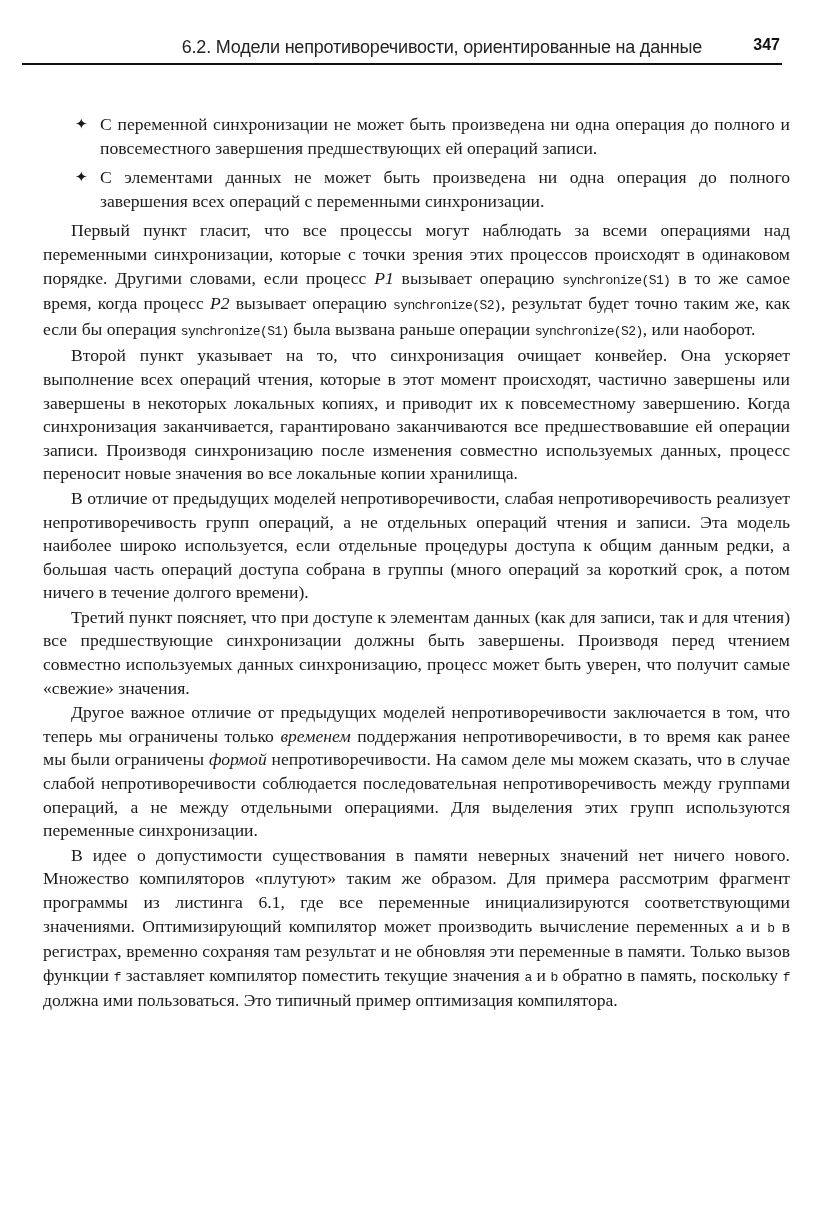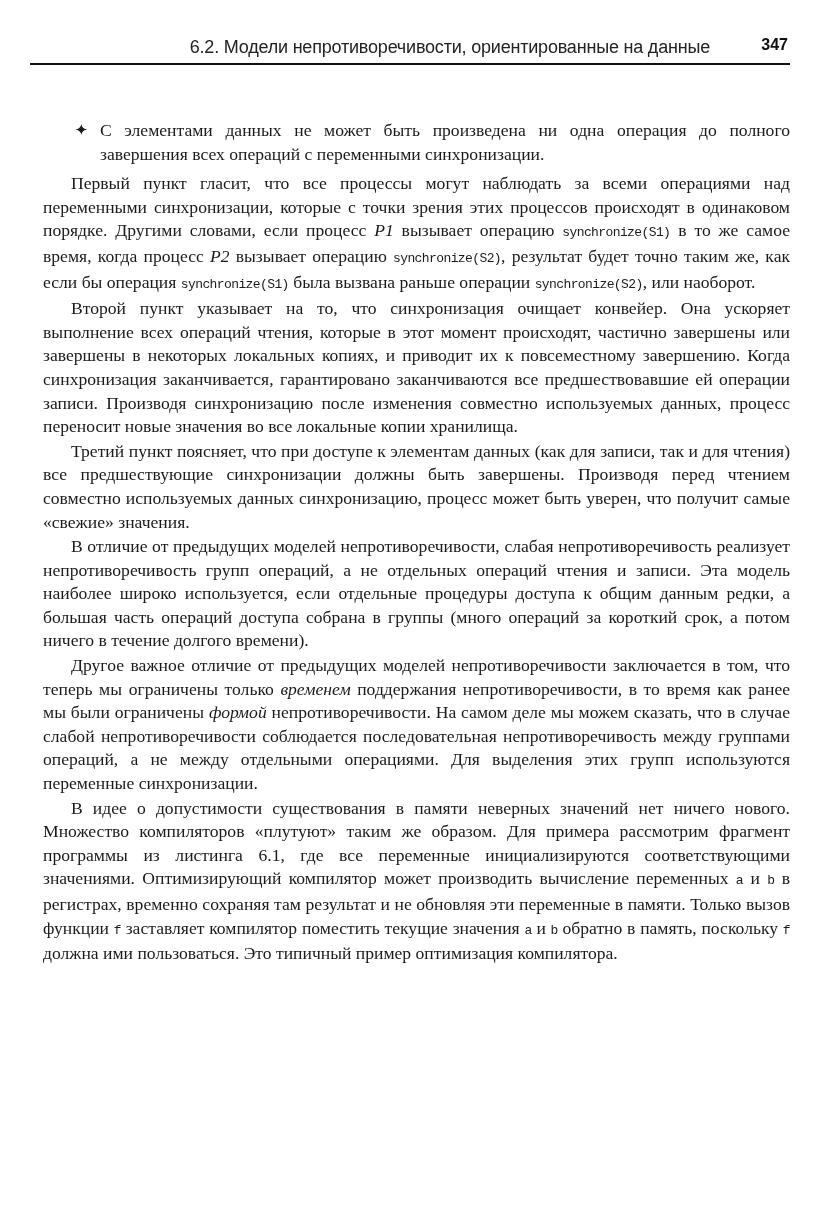--- a/index.html
+++ b/index.html
@@ -1,18 +1,18 @@
 <!DOCTYPE html>
 <html><head>
 <meta charset="utf-8">
 <style>
   html, body { margin: 0; padding: 0; background: #ffffff; }
   body { width: 833px; height: 1228px; position: relative; overflow: hidden; color: #1a1a1a; }
   .running-head {
-    position: absolute; left: 30px; top: 37px; width: 760px; height: 26px;
+    position: absolute; left: 22px; top: 37px; width: 760px; height: 26px;
     border-bottom: 2px solid #111;
     font-family: "Liberation Sans", sans-serif;
   }
   .running-head .title {
     position: absolute; right: 80px; top: 0; font-size: 18px; letter-spacing: -0.2px; color: #222;
   }
   .running-head .num {
     position: absolute; right: 2px; top: -1px; font-size: 16px; font-weight: bold; color: #111;
   }
   .body-text {
@@ -35,31 +35,32 @@
 
 <div class="running-head">
   <span class="title">6.2. Модели непротиворечивости, ориентированные на данные</span>
   <span class="num">347</span>
 </div>
 
 <div class="body-text">
   <ul class="bullets">
     <li>
       <span class="bullet-icon">✦</span>
+      <span>С переменной синхронизации не может быть произведена ни одна операция до полного и повсеместного завершения предшествующих ей операций записи.</span>
     </li>
     <li>
       <span class="bullet-icon">✦</span>
       <span>С элементами данных не может быть произведена ни одна операция до полного завершения всех операций с переменными синхронизации.</span>
     </li>
   </ul>
 
   <p><span>Первый пункт гласит, что все процессы могут наблюдать за всеми операциями над переменными синхронизации, которые с точки зрения этих процессов происходят в одинаковом порядке. Другими словами, если процесс </span><em>P1</em><span> вызывает операцию </span><span class="mono">synchronize(S1)</span><span> в то же самое время, когда процесс </span><em>P2</em><span> вызывает операцию </span><span class="mono">synchronize(S2)</span><span>, результат будет точно таким же, как если бы операция </span><span class="mono">synchronize(S1)</span><span> была вызвана раньше операции </span><span class="mono">synchronize(S2)</span><span>, или наоборот.</span></p>
 
   <p>Второй пункт указывает на то, что синхронизация очищает конвейер. Она ускоряет выполнение всех операций чтения, которые в этот момент происходят, частично завершены или завершены в некоторых локальных копиях, и приводит их к повсеместному завершению. Когда синхронизация заканчивается, гарантировано заканчиваются все предшествовавшие ей операции записи. Производя синхронизацию после изменения совместно используемых данных, процесс переносит новые значения во все локальные копии хранилища.</p>
 
+  <p>В отличие от предыдущих моделей непротиворечивости, слабая непротиворечивость реализует непротиворечивость групп операций, а не отдельных операций чтения и записи. Эта модель наиболее широко используется, если отдельные процедуры доступа к общим данным редки, а большая часть операций доступа собрана в группы (много операций за короткий срок, а потом ничего в течение долгого времени).</p>
+
   <p>Третий пункт поясняет, что при доступе к элементам данных (как для записи, так и для чтения) все предшествующие синхронизации должны быть завершены. Производя перед чтением совместно используемых данных синхронизацию, процесс может быть уверен, что получит самые «свежие» значения.</p>
-
-  <p>В отличие от предыдущих моделей непротиворечивости, слабая непротиворечивость реализует непротиворечивость групп операций, а не отдельных операций чтения и записи. Эта модель наиболее широко используется, если отдельные процедуры доступа к общим данным редки, а большая часть операций доступа собрана в группы (много операций за короткий срок, а потом ничего в течение долгого времени).</p>
 
   <p><span>Другое важное отличие от предыдущих моделей непротиворечивости заключается в том, что теперь мы ограничены только </span><em>временем</em><span> поддержания непротиворечивости, в то время как ранее мы были ограничены </span><em>формой</em><span> непротиворечивости. На самом деле мы можем сказать, что в случае слабой непротиворечивости соблюдается последовательная непротиворечивость между группами операций, а не между отдельными операциями. Для выделения этих групп используются переменные синхронизации.</span></p>
 
   <p><span>В идее о допустимости существования в памяти неверных значений нет ничего нового. Множество компиляторов «плутуют» таким же образом. Для примера рассмотрим фрагмент программы из листинга 6.1, где все переменные инициализируются соответствующими значениями. Оптимизирующий компилятор может производить вычисление переменных </span><span class="mono">a</span><span> и </span><span class="mono">b</span><span> в регистрах, временно сохраняя там результат и не обновляя эти переменные в памяти. Только вызов функции </span><span class="mono">f</span><span> заставляет компилятор поместить текущие значения </span><span class="mono">a</span><span> и </span><span class="mono">b</span><span> обратно в память, поскольку </span><span class="mono">f</span><span> должна ими пользоваться. Это типичный пример оптимизация компилятора.</span></p>
 </div>
 
 </body></html>

